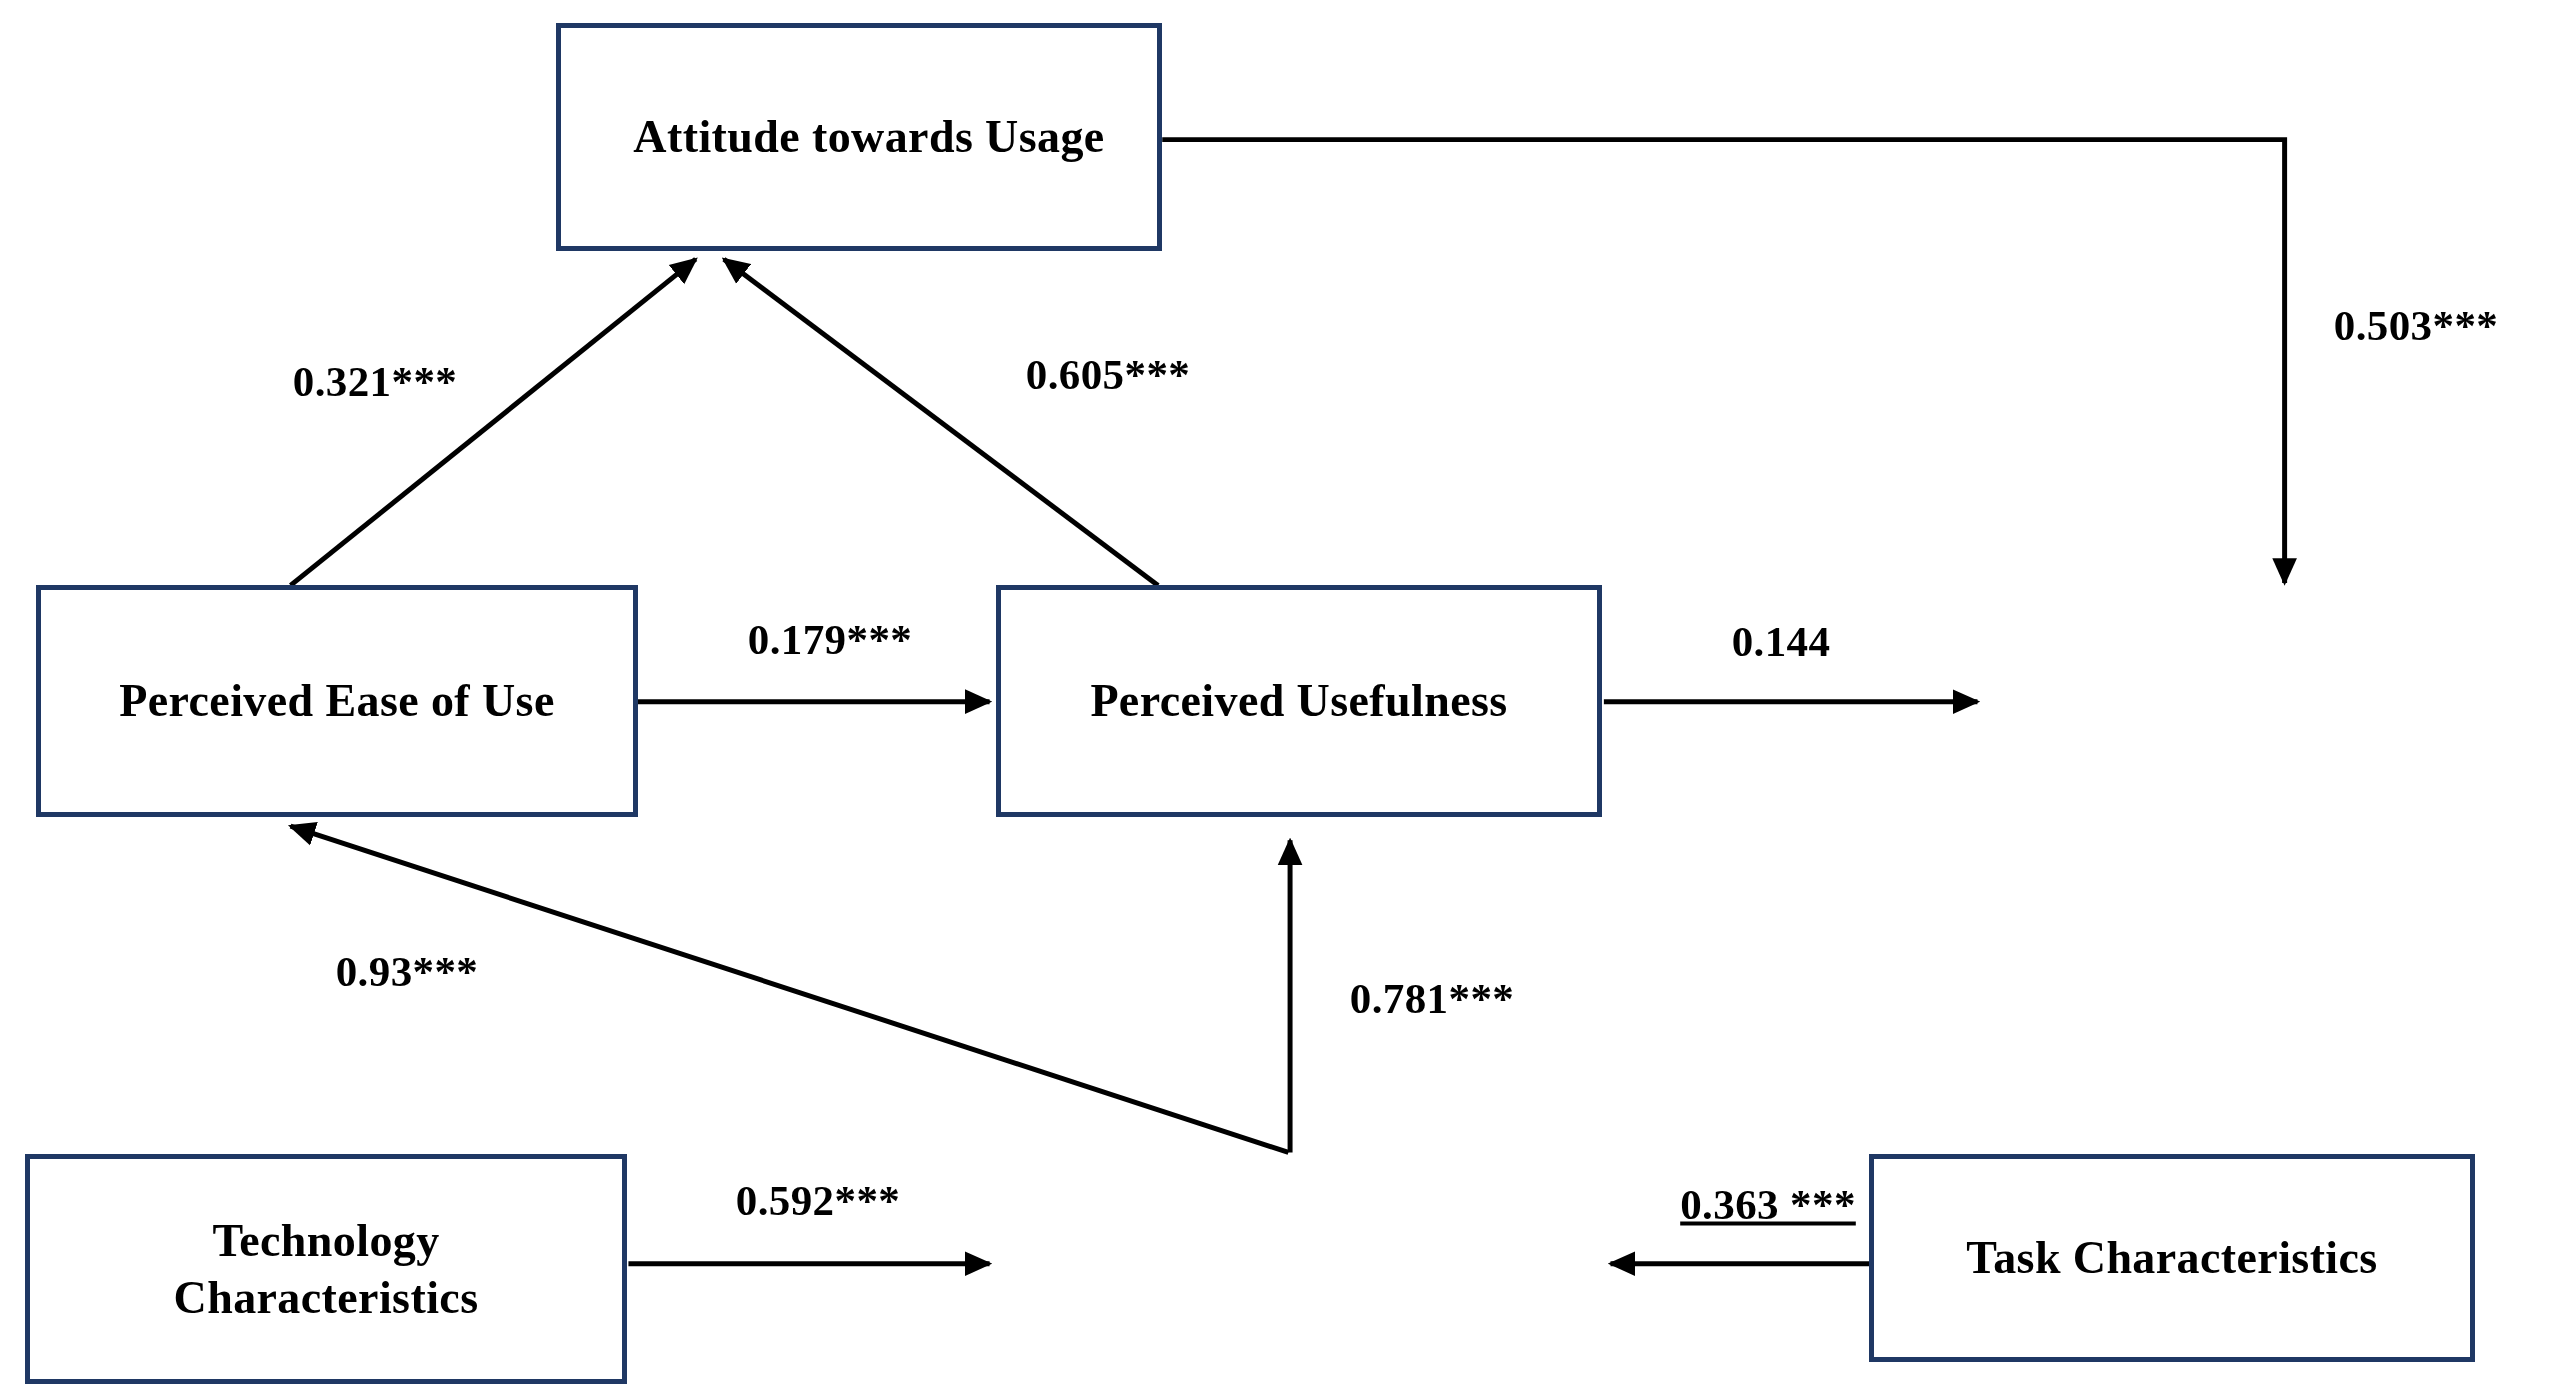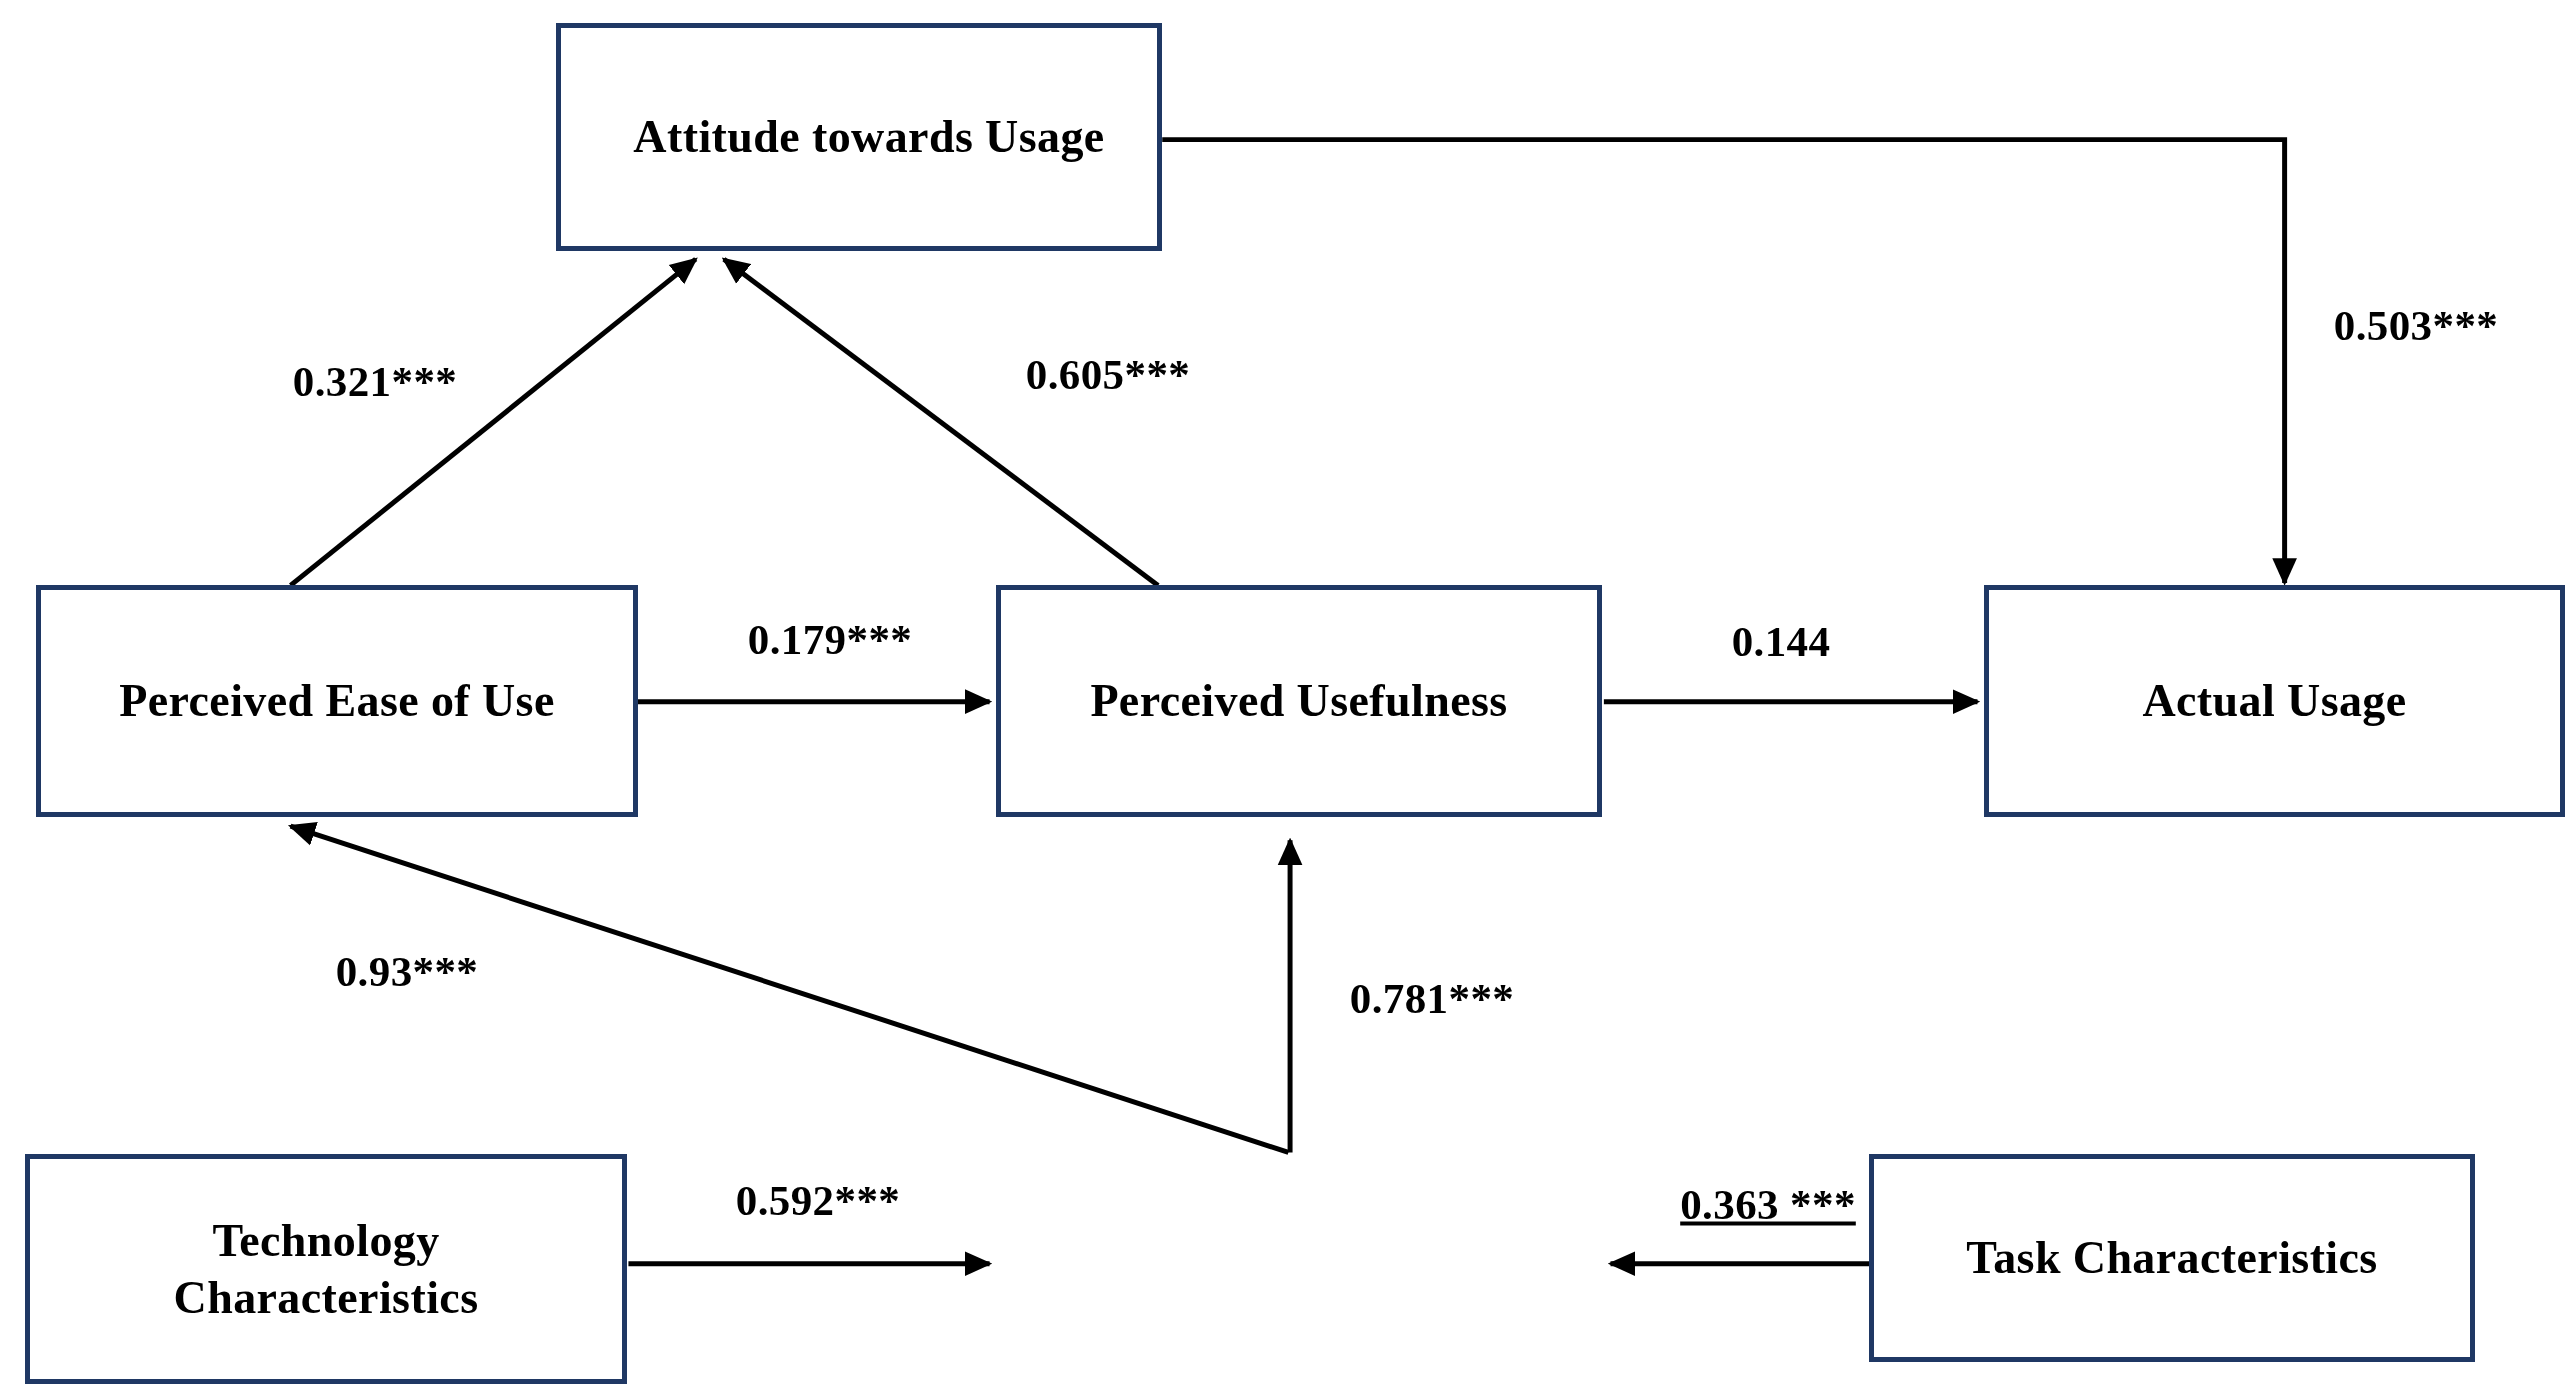--- a/index.html
+++ b/index.html
@@ -67,23 +67,20 @@
 
   <div class="node node-attitude">
     <span class="inner">Attitude towards Usage</span>
   </div>
   <div class="node node-peou">
     <span class="inner">Perceived Ease of Use</span>
   </div>
   <div class="node node-pu">
     <span class="inner">Perceived Usefulness</span>
   </div>
-  <div class="node node-au">
-    <span class="inner">Actual Usage</span>
-  </div>
   <div class="node node-techchar">
     <span class="inner">Technology Characteristics</span>
   </div>
   <div class="node node-taskchar">
     <span class="inner">Task Characteristics</span>
   </div>
 
   <div class="edge-label el-0">0.321***</div>
   <div class="edge-label el-1">0.605***</div>
   <div class="edge-label el-2">0.503***</div>

